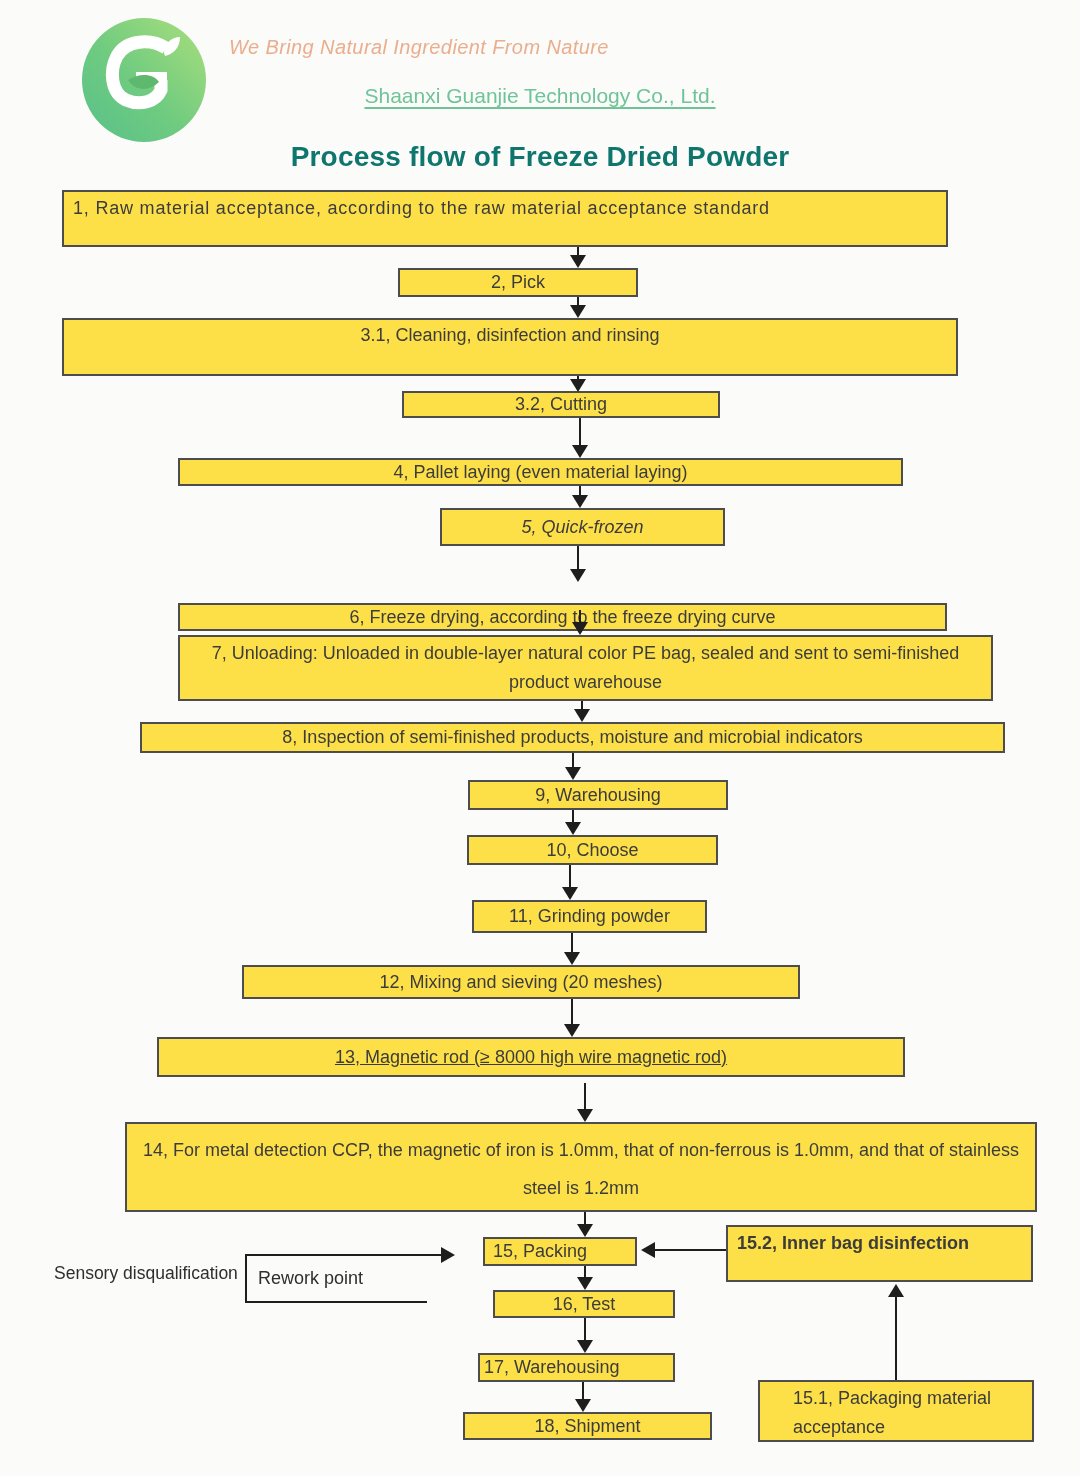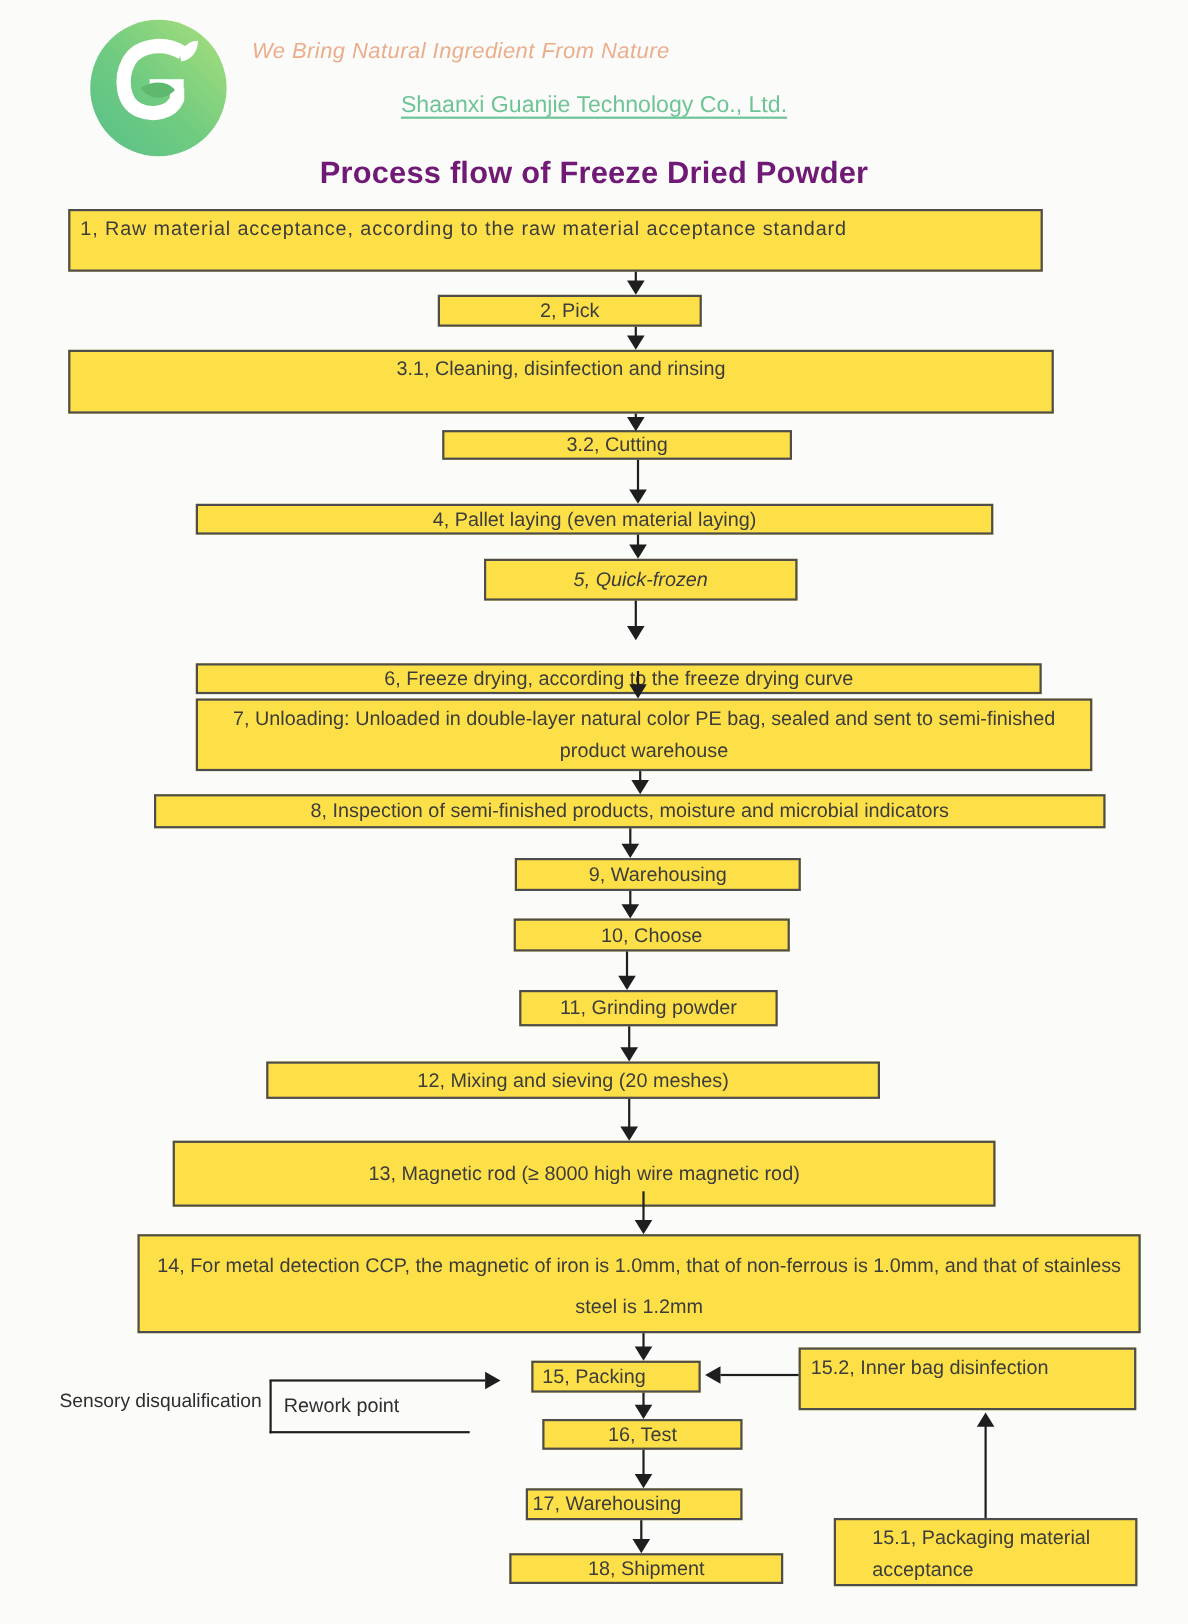--- a/index.html
+++ b/index.html
@@ -17,21 +17,21 @@
     font-size:20px;font-style:italic;font-weight:400;
     color:#eaae8d;letter-spacing:.4px;
   }
   .company{
     position:absolute;left:0;right:0;top:84px;text-align:center;
     font-size:21px;color:#6ec496;
     text-decoration:underline;text-underline-offset:4px;
   }
   .doc-title{
     position:absolute;left:0;right:0;top:141px;text-align:center;
-    font-size:28px;font-weight:700;color:#701a75;letter-spacing:.2px;
+    font-size:28px;font-weight:700;color:#0f766e;letter-spacing:.2px;
   }
   
   .box{
     position:absolute;box-sizing:border-box;
     border:2px solid #4d4d4d;background:#fde047;
     font-size:18px;color:#3c3c3c;line-height:1.35;
   }
   .cc{display:flex;align-items:center;justify-content:center;text-align:center;}
   .tc{text-align:center;padding-top:3px;}
   .tl{text-align:left;padding:4px 9px;}
@@ -86,24 +86,24 @@
 <div class="box cc" style="left:402px;top:391px;width:318px;height:27px;">3.2,  Cutting</div>
 <div class="box cc" style="left:178px;top:458px;width:725px;height:28px;">4, Pallet laying (even material laying)</div>
 <div class="box cc" style="left:440px;top:508px;width:285px;height:38px;font-style:italic;">5, Quick-frozen</div>
 <div class="box cc" style="left:178px;top:603px;width:769px;height:28px;">6, Freeze drying, according to the freeze drying curve</div>
 <div class="box cc two-line" style="left:178px;top:635px;width:815px;height:66px;">7, Unloading: Unloaded in double-layer natural color PE bag, sealed and sent to semi-finished product warehouse</div>
 <div class="box cc" style="left:140px;top:722px;width:865px;height:31px;">8, Inspection of semi-finished products, moisture and microbial indicators</div>
 <div class="box cc" style="left:468px;top:780px;width:260px;height:30px;">9, Warehousing</div>
 <div class="box cc" style="left:467px;top:835px;width:251px;height:30px;">10, Choose</div>
 <div class="box cc" style="left:472px;top:900px;width:235px;height:33px;">11, Grinding powder</div>
 <div class="box cc" style="left:242px;top:965px;width:558px;height:34px;">12, Mixing and sieving (20 meshes)</div>
-<div class="box cc" style="left:157px;top:1037px;width:748px;height:60px;">13, Magnetic rod (≥ 8000 high wire magnetic rod)</div>
+<div class="box cc" style="left:157px;top:1037px;width:748px;height:40px;text-decoration:underline;">13, Magnetic rod (≥ 8000 high wire magnetic rod)</div>
 <div class="box cc b14" style="left:125px;top:1122px;width:912px;height:90px;">14, For metal detection CCP, the magnetic of iron is 1.0mm, that of non-ferrous is 1.0mm, and that of stainless steel is 1.2mm</div>
 <div class="box vl" style="left:483px;top:1237px;width:154px;height:29px;">15, Packing</div>
-<div class="box tl" style="left:726px;top:1225px;width:307px;height:57px;">15.2, Inner bag disinfection</div>
+<div class="box tl" style="left:726px;top:1225px;width:307px;height:57px;font-weight:bold;">15.2, Inner bag disinfection</div>
 <div class="box cc" style="left:493px;top:1290px;width:182px;height:28px;">16, Test</div>
 <div class="box vl" style="left:478px;top:1353px;width:197px;height:29px;padding-left:4px;">17, Warehousing</div>
 <div class="box cc" style="left:463px;top:1412px;width:249px;height:28px;">18, Shipment</div>
 <div class="box b15-1" style="left:758px;top:1380px;width:276px;height:62px;padding-left:33px;">15.1, Packaging material acceptance</div>
 
 <div class="annot" style="left:54px;top:1263px;">Sensory disqualification</div>
 <div>
   <div class="vline" style="left:245px;top:1255px;height:48px;"></div>
   <div class="hline" style="left:245px;top:1301px;width:182px;"></div>
   <div class="annot" style="left:258px;top:1268px;font-size:18px;">Rework point</div>

